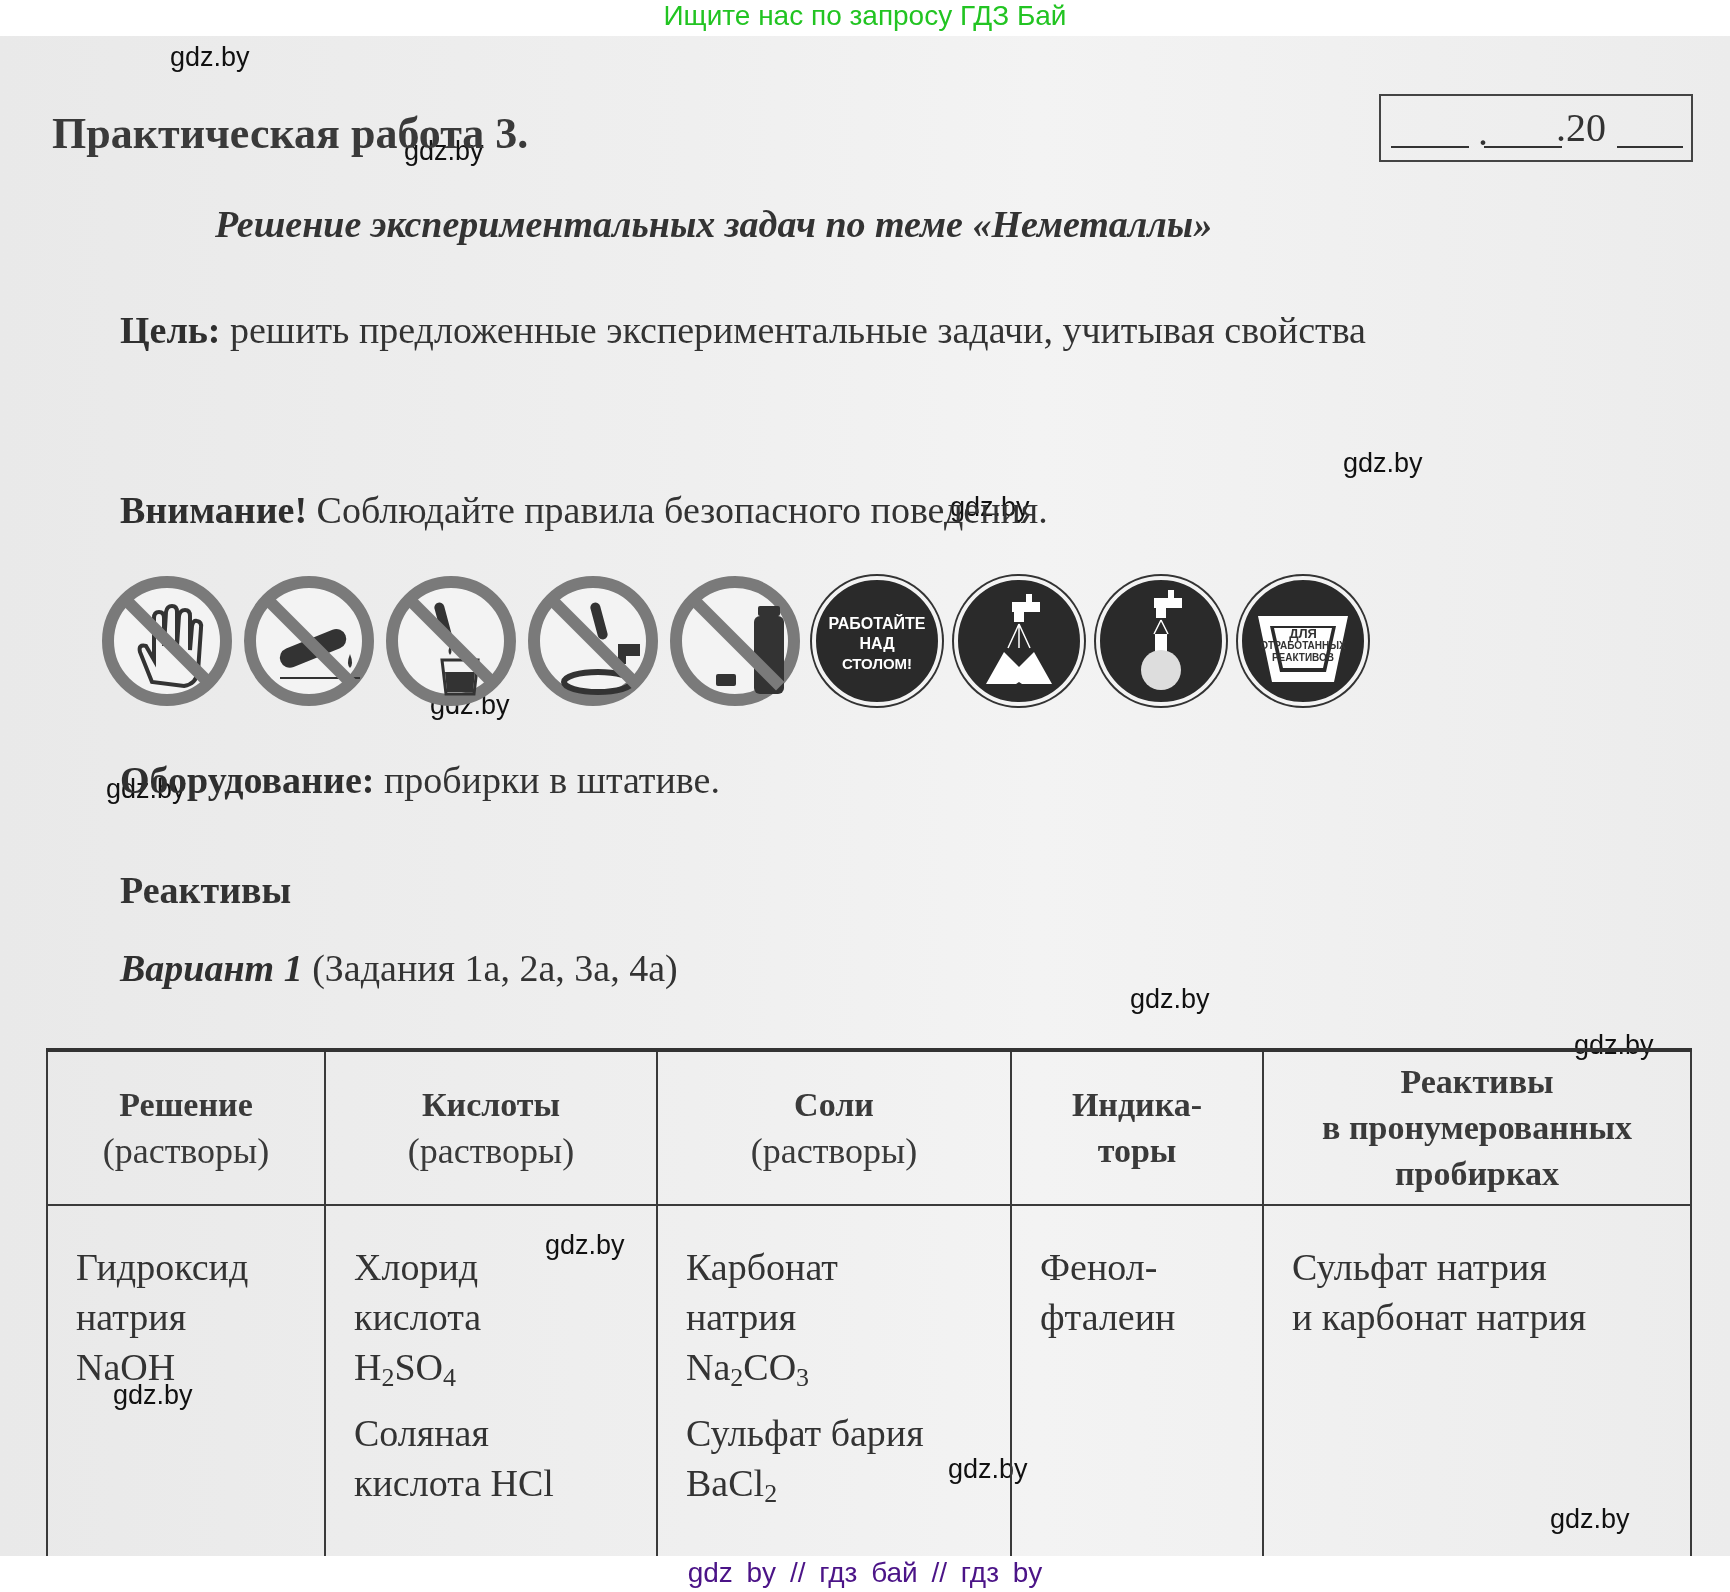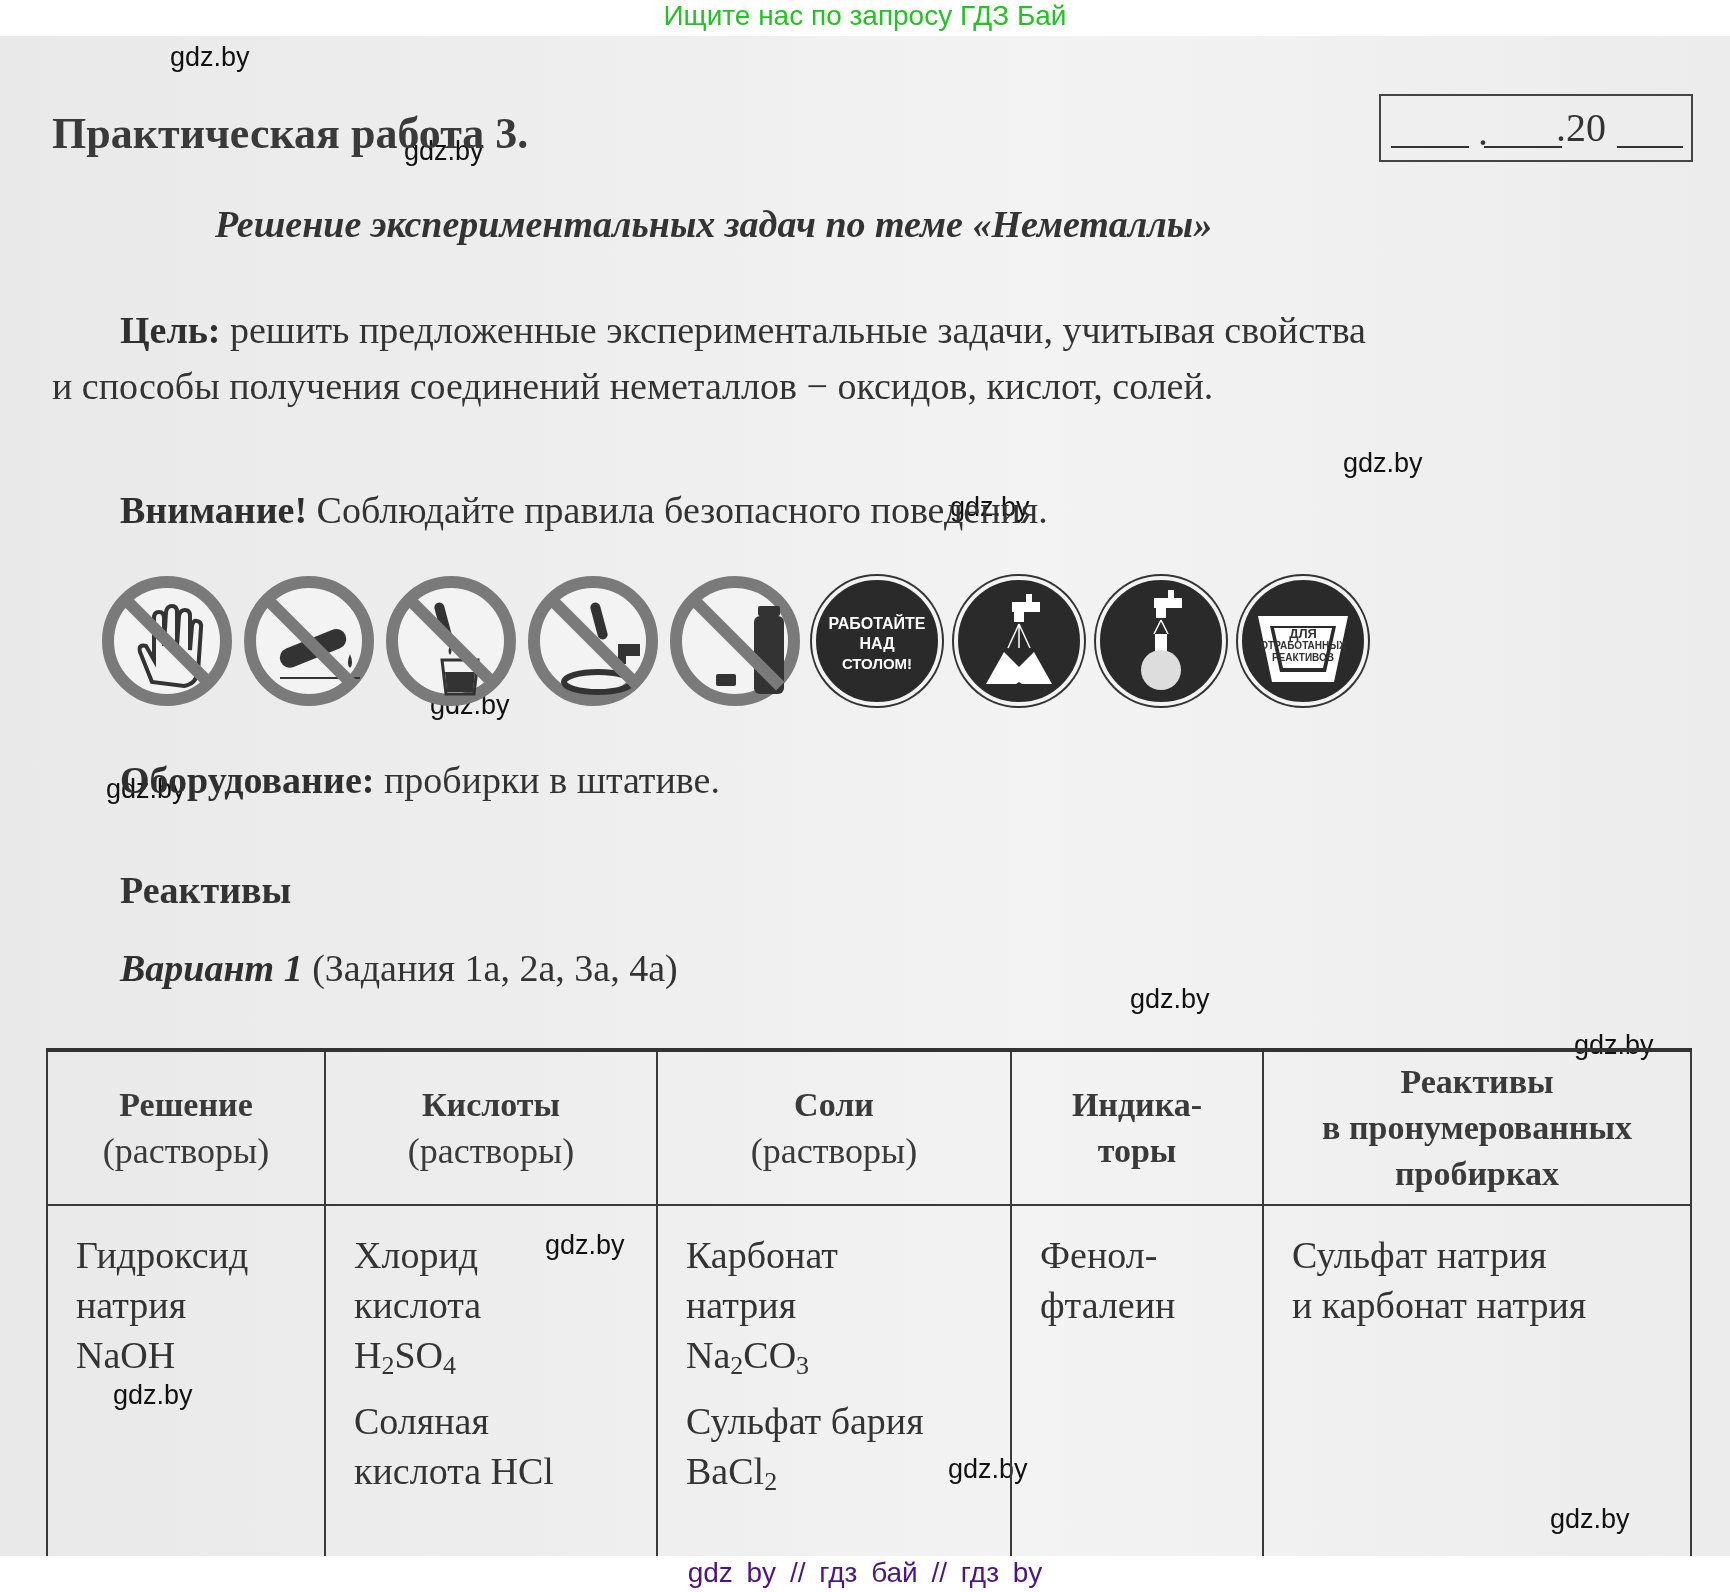--- a/index.html
+++ b/index.html
@@ -73,21 +73,21 @@
     font-size: 38px; color: #333;
   }
   table.reagents th, table.reagents td { border: 2px solid #3a3a3a; vertical-align: top; }
   table.reagents tr:first-child th { border-top: 4px solid #333; }
   table.reagents tr:last-child td { border-bottom: 5px solid #333; }
   table.reagents th {
     height: 150px; font-size: 34px; font-weight: bold; text-align: center; vertical-align: middle;
     line-height: 46px; color: #3a3a3a;
   }
   table.reagents th .sub { font-weight: normal; font-size: 36px; }
-  table.reagents td { height: 340px; padding: 24px 0 0 28px; line-height: 50px; }
+  table.reagents td { height: 340px; padding: 36px 0 0 28px; line-height: 50px; }
   table.reagents td .item { margin-bottom: 16px; }
   sub { font-size: 26px; vertical-align: -6px; line-height: 0; }
 </style>
 </head>
 <body>
 
 <div class="top-banner">Ищите нас по запросу ГДЗ Бай</div>
 
 <div class="page">
 
@@ -111,21 +111,20 @@
     <span class="dot1">.</span>
     <span class="blank" style="left:103px;width:78px;"></span>
     <span class="year">.20</span>
     <span class="blank" style="left:236px;width:66px;"></span>
   </div>
 
   <div class="abs subtitle">Решение экспериментальных задач по теме «Неметаллы»</div>
 
   <div class="abs para goal">
     <div class="l1"><b>Цель:</b> <span>решить предложенные экспериментальные задачи, учитывая свойства</span></div>
-    <div><span>и способы получения соединений неметаллов − оксидов, кислот, солей.</span></div>
   </div>
 
   <div class="abs para warn">
     <b>Внимание!</b>
     <span>Соблюдайте правила безопасного поведения.</span>
   </div>
 
   <div class="abs icons">
     <div class="icon prohib" style="left:0px;">
       <svg width="80" height="90" viewBox="0 0 80 90">

